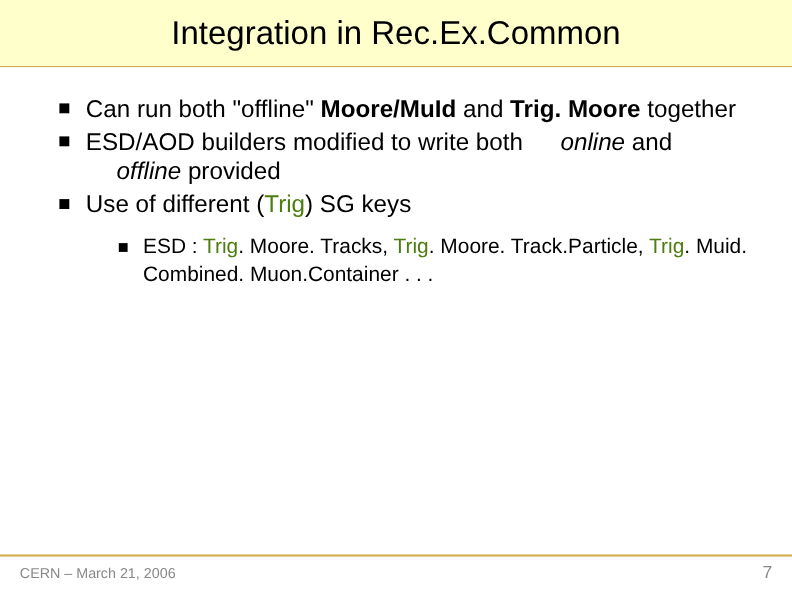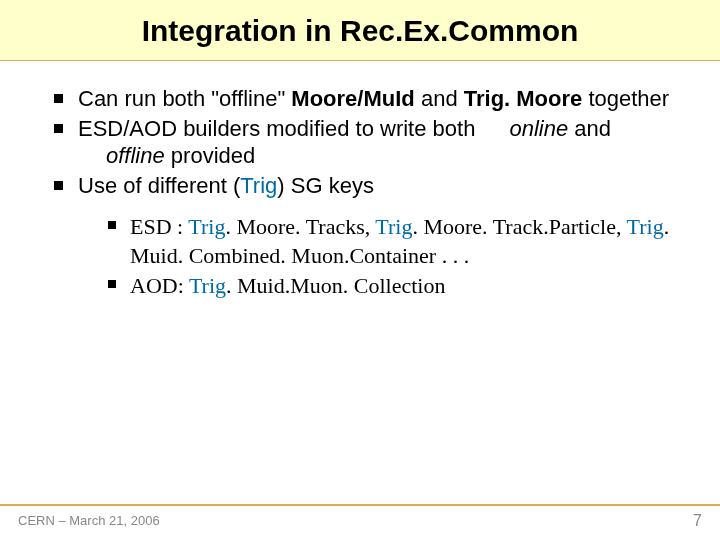--- a/index.html
+++ b/index.html
@@ -12,21 +12,21 @@
     overflow: hidden;
   }
   .title-bar {
     background: #ffffcc;
     border-bottom: 1px solid #d4b050;
     padding: 14px 0 12px 0;
     text-align: center;
   }
   .title-bar h1 {
     font-size: 30px;
-    font-weight: bold;
+    font-weight: normal;
     color: #000;
   }
   .content {
     padding: 24px 40px 0 50px;
   }
   ul.main {
     list-style: none;
   }
   ul.main > li {
     position: relative;
@@ -46,39 +46,38 @@
     background: #000;
   }
   ul.sub {
     list-style: none;
     margin-top: 14px;
     margin-left: 28px;
   }
   ul.sub > li {
     position: relative;
     padding-left: 24px;
-    font-size: 22px;
+    font-size: 19px;
     line-height: 1.3;
     color: #000;
     margin-bottom: 2px;
-    font-family: Liberation Serif, serif;
   }
   ul.sub > li::before {
     content: "";
     position: absolute;
     left: 2px;
     top: 8px;
     width: 8px;
     height: 8px;
     background: #000;
   }
   .b { font-weight: bold; }
   .u { text-decoration: underline; }
   .i { font-style: italic; margin-left: 28px; }
-  .red { color: #0369a1; margin-top: 44px; }
+  .red { color: #4d7c0f; margin-top: 44px; }
   .footer {
     position: absolute;
     bottom: 0;
     left: 0;
     right: 0;
     border-top: 2px solid #d4b050;
     display: flex;
     align-items: center;
     padding: 6px 18px 10px 18px;
     font-size: 13px;
@@ -114,23 +113,20 @@
     </li>
     <li>
       <span>ESD/AOD builders modified to write both </span><span class="i">online</span><span> and </span><span class="i">offline</span><span> provided</span>
     </li>
     <li>
       <span>Use of different (</span><span class="red">Trig</span><span>) SG keys</span>
       <ul class="sub">
         <li>
           <span>ESD : </span><span class="red">Trig</span><span>. Moore. Tracks, </span><span class="red">Trig</span><span>. Moore. Track.Particle, </span><span class="red">Trig</span><span>. Muid. Combined. Muon.Container . . .</span>
         </li>
-        <li>
-          <span>AOD: </span><span class="red">Trig</span><span>. Muid.Muon. Collection</span>
-        </li>
       </ul>
     </li>
   </ul>
 </div>
 
 <div class="footer">
   <div class="footer-left">
     <div>CERN – March 21, 2006</div>
   </div>
   <div class="footer-center">

